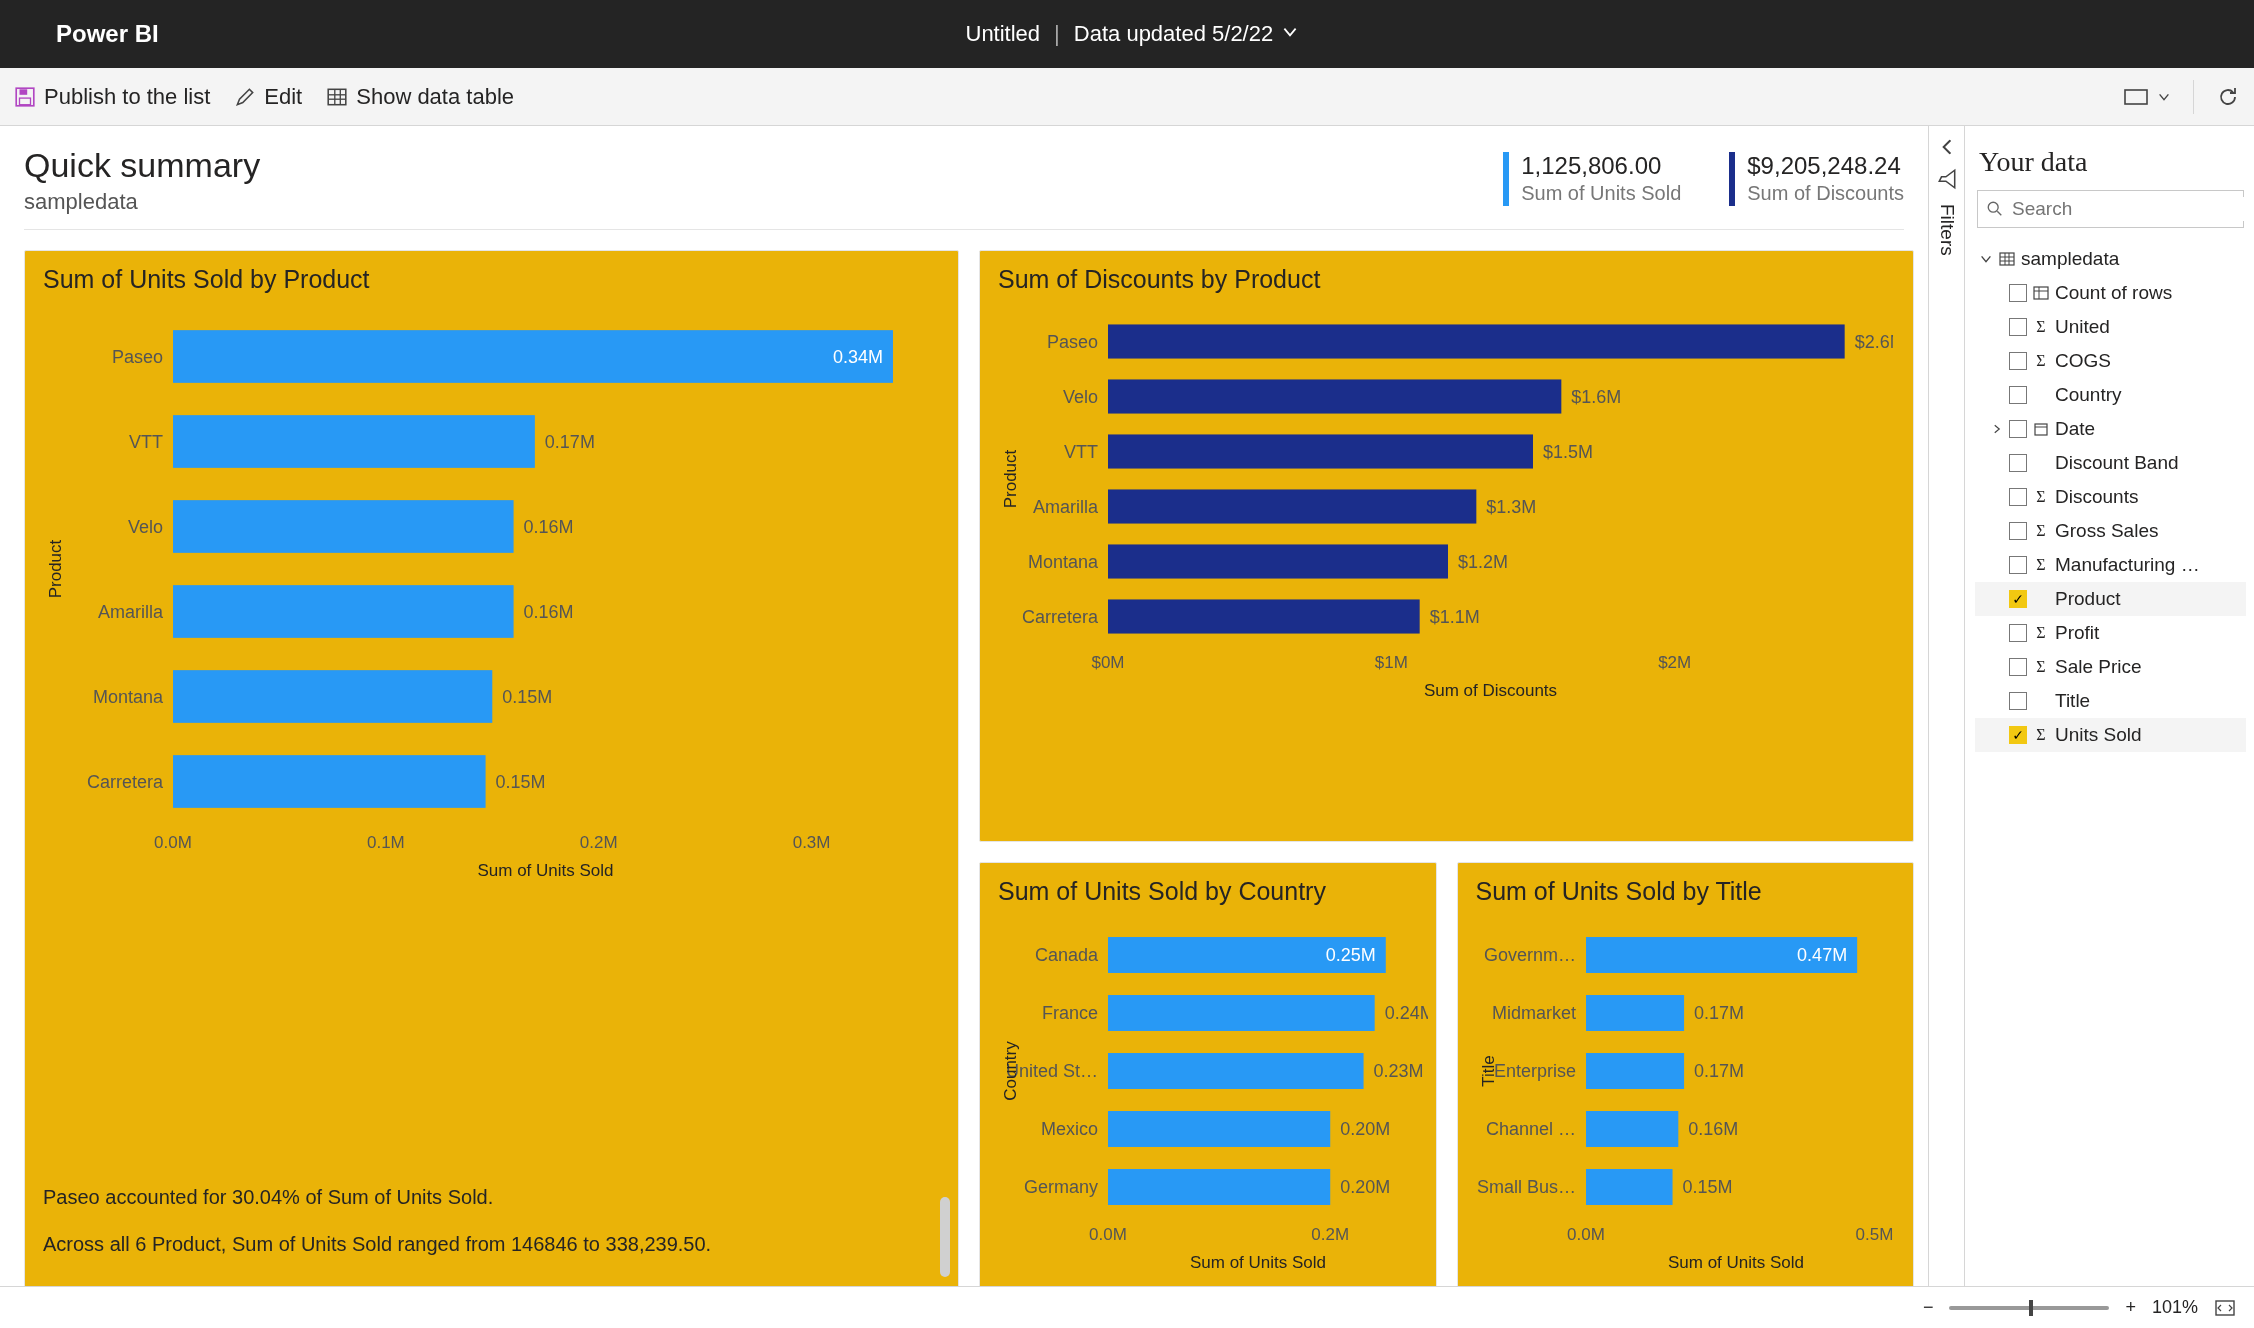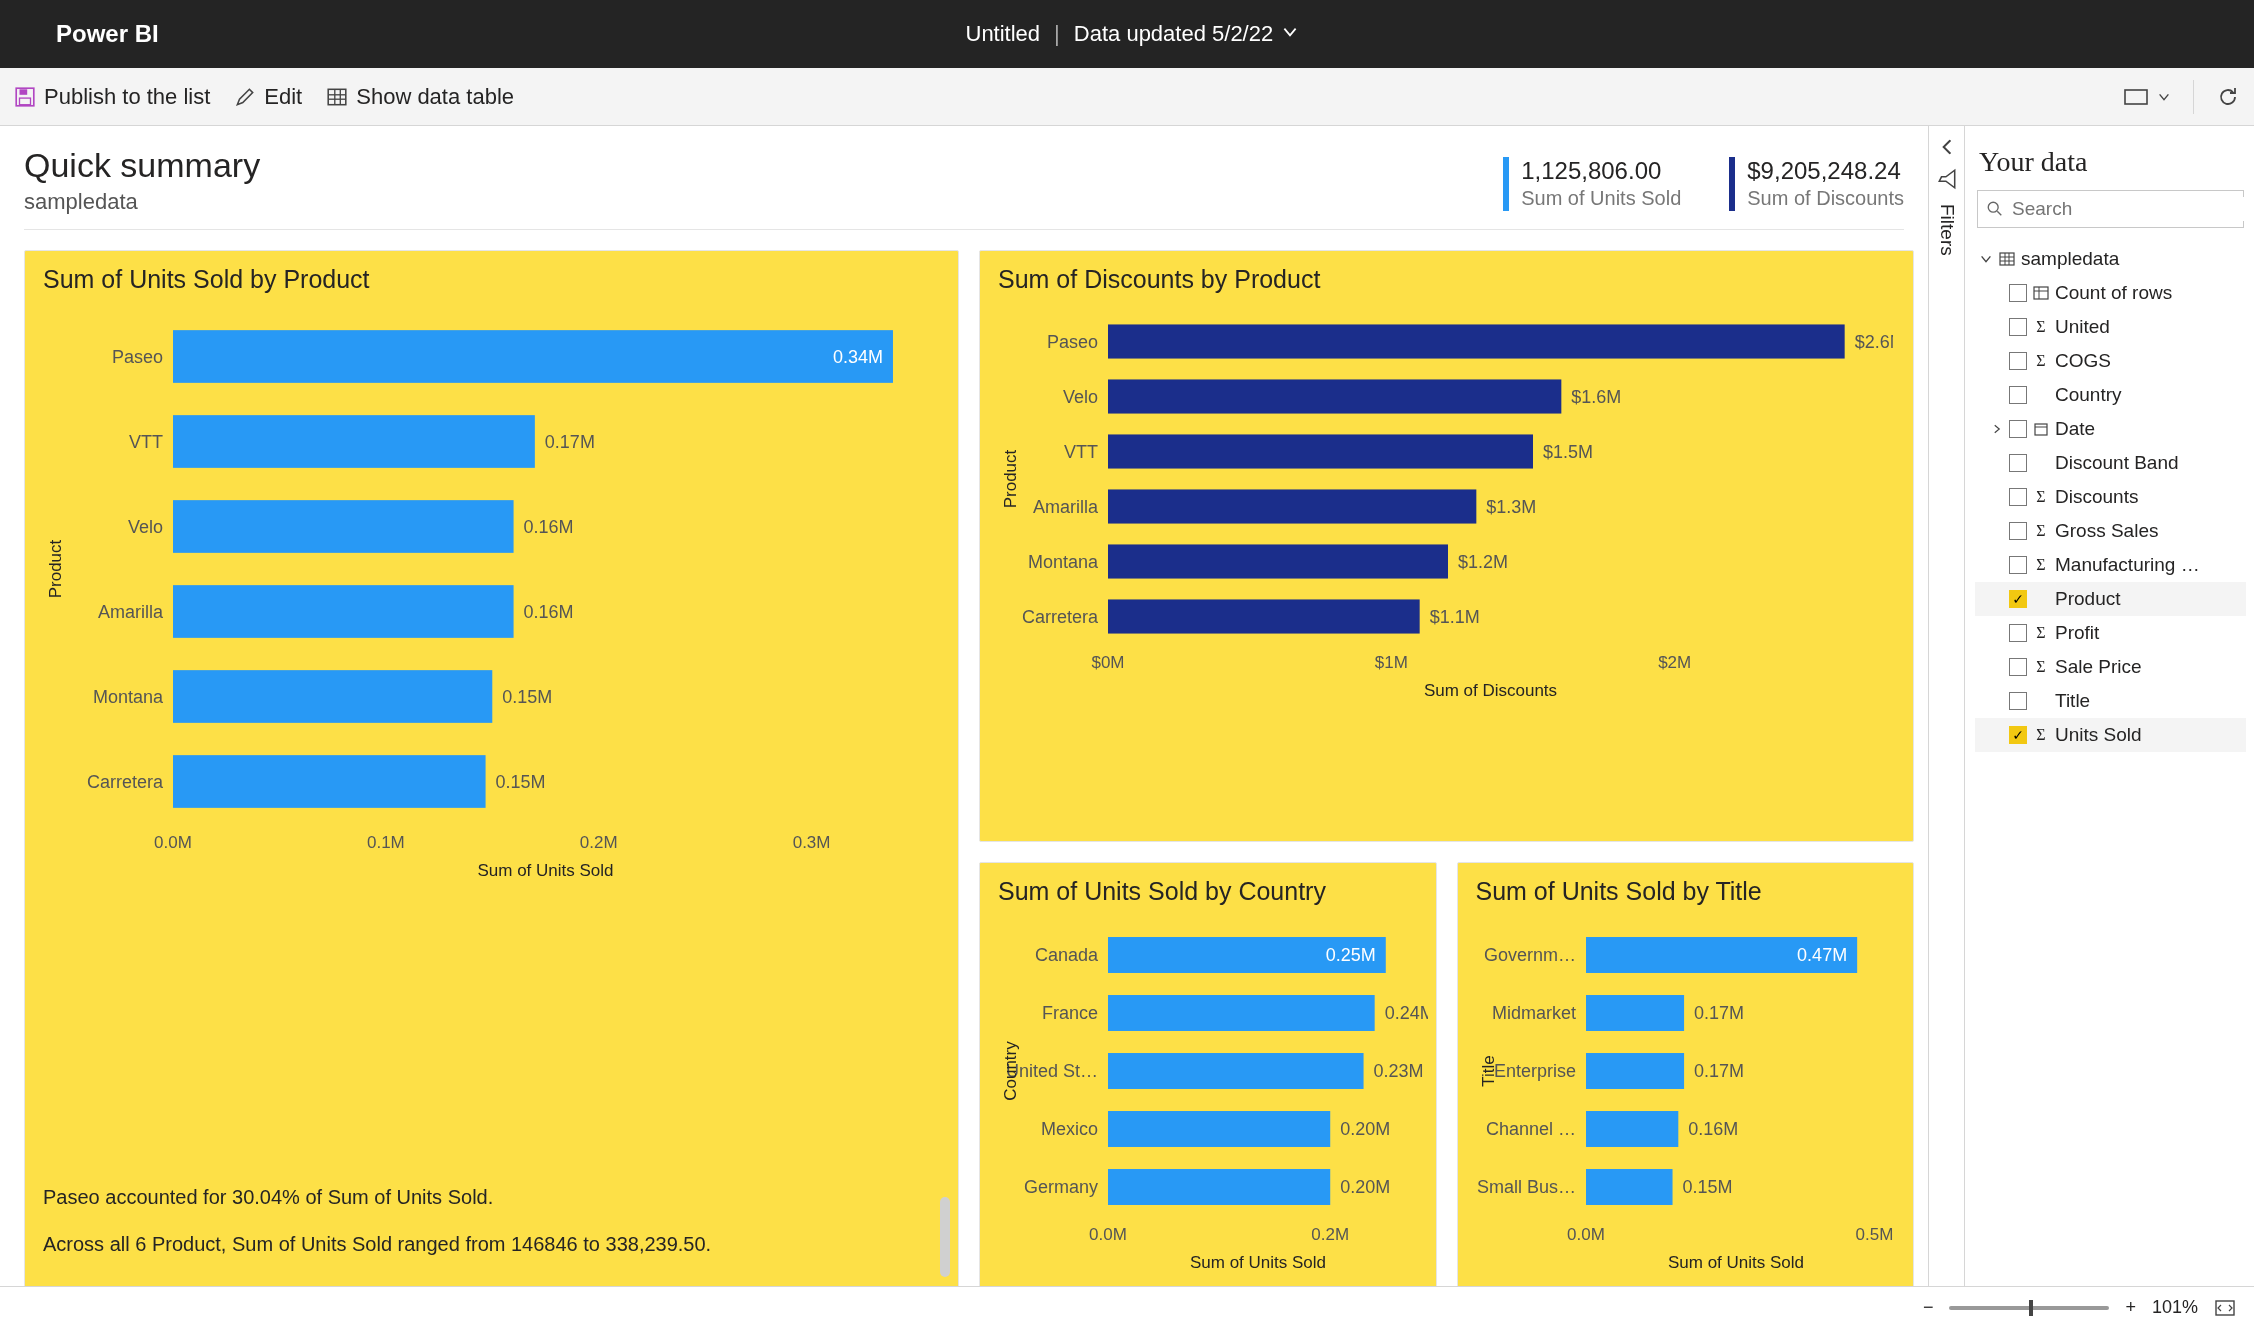--- a/index.html
+++ b/index.html
@@ -34,32 +34,32 @@
   
   .toolbar{height:58px;background:var(--toolbar-bg);border-bottom:1px solid var(--border);display:flex;align-items:center;padding:0 2px;font-size:22px;}
   .toolbar .btn{display:flex;align-items:center;gap:8px;padding:8px 12px;cursor:pointer;color:var(--text);}
   .toolbar .spacer{flex:1;}
   .toolbar .divider{width:1px;height:34px;background:var(--border);margin:0 10px;}
   .icon{display:inline-flex;align-items:center;justify-content:center;}
 
   
   .workspace{display:flex;height:calc(100% - 68px - 58px - 42px);}
   .report{flex:1;padding:16px 24px 10px 24px;overflow:hidden;position:relative;}
-  .report-header{display:flex;align-items:center;padding:4px 0 14px 0;border-bottom:1px solid var(--border-light);}
+  .report-header{display:flex;align-items:flex-start;padding:4px 0 14px 0;border-bottom:1px solid var(--border-light);}
   .report-header .titles{flex:1;}
   .report-header h1{margin:0;font-weight:400;font-size:34px;}
   .report-header .subtitle{font-size:22px;color:var(--text-sec);margin-top:4px;}
   .kpis{display:flex;gap:48px;padding-top:6px;}
   .kpi{display:flex;gap:12px;}
   .kpi .bar{width:6px;height:54px;}
   .kpi .v{font-size:24px;color:var(--text);}
   .kpi .l{font-size:20px;color:var(--text-faint);margin-top:2px;}
 
   .grid{display:grid;grid-template-columns:935px 935px;grid-template-rows:592px 430px;gap:20px;margin-top:20px;}
-  .tile{border:1px solid var(--border-light);border-radius:2px;padding:14px 18px;background:#fde047;position:relative;overflow:hidden;justify-content:flex-end;}
+  .tile{border:1px solid var(--border-light);border-radius:2px;padding:14px 18px;background:#eab308;position:relative;overflow:hidden;justify-content:flex-end;}
   .tile.tall{grid-row:span 2;display:flex;flex-direction:column;}
   .tile .title{font-size:25px;margin-bottom:10px;}
   .axis-label{font-size:17px;fill:var(--text);text-anchor:middle;}
   .axis-label-v{font-size:17px;fill:var(--text);text-anchor:middle;}
   .tick{font-size:17px;fill:#555;}
   .cat{font-size:18px;fill:#555;text-anchor:end;}
   .val-label{font-size:18px;fill:#555;}
   .val-label-in{font-size:18px;fill:#fff;}
   .narrative{font-size:20px;color:var(--text);line-height:1.45;padding-right:30px;margin-top:auto;}
   .narrative p{margin:0 0 18px 0;}

